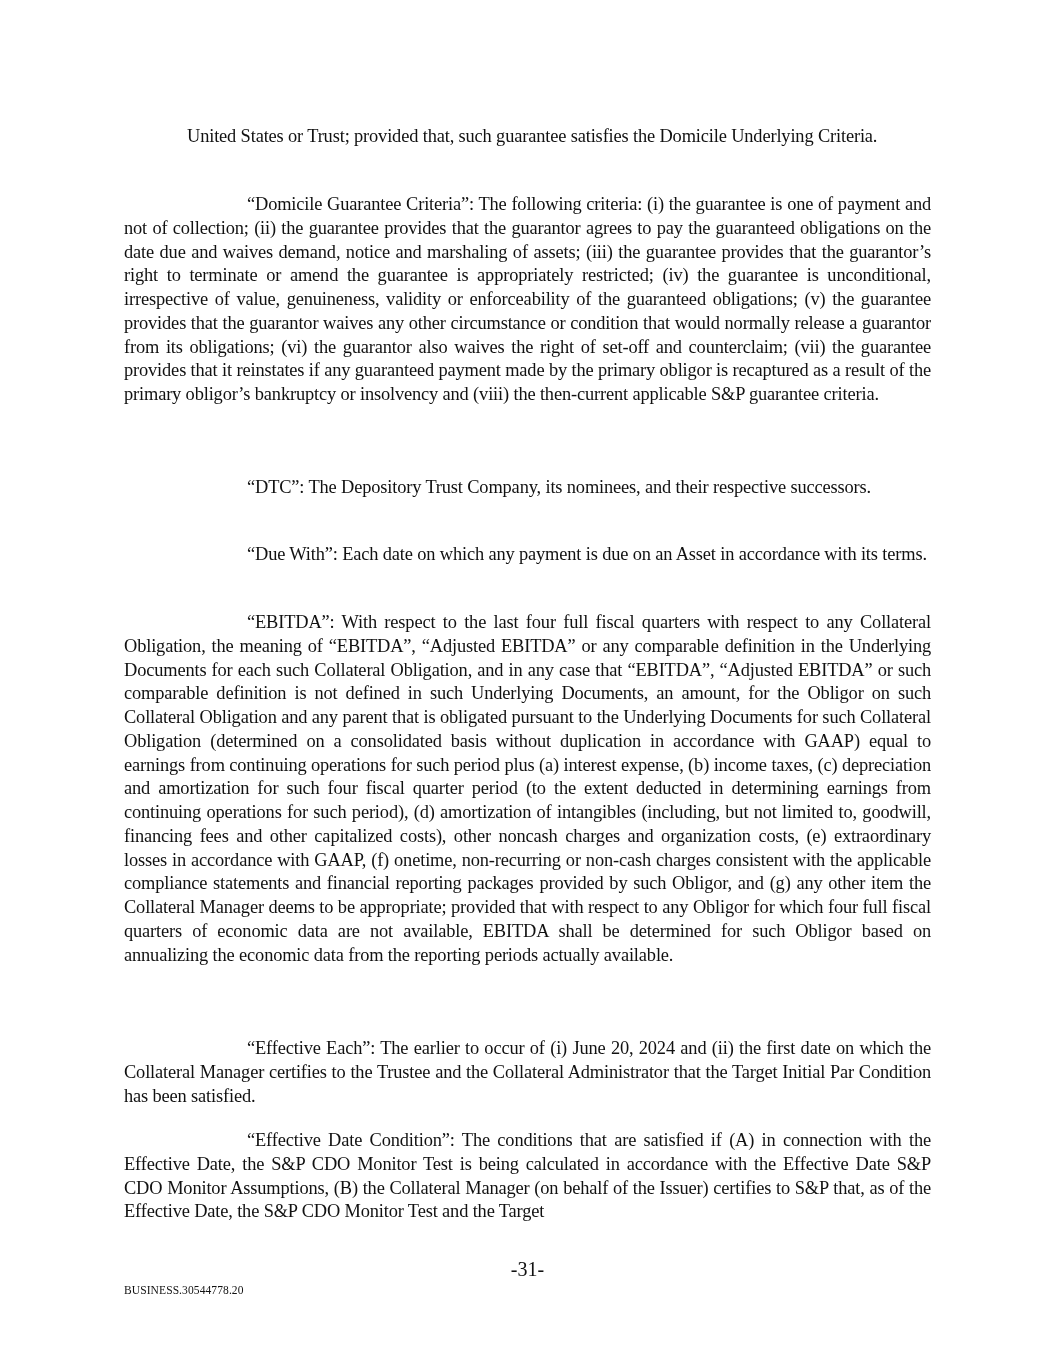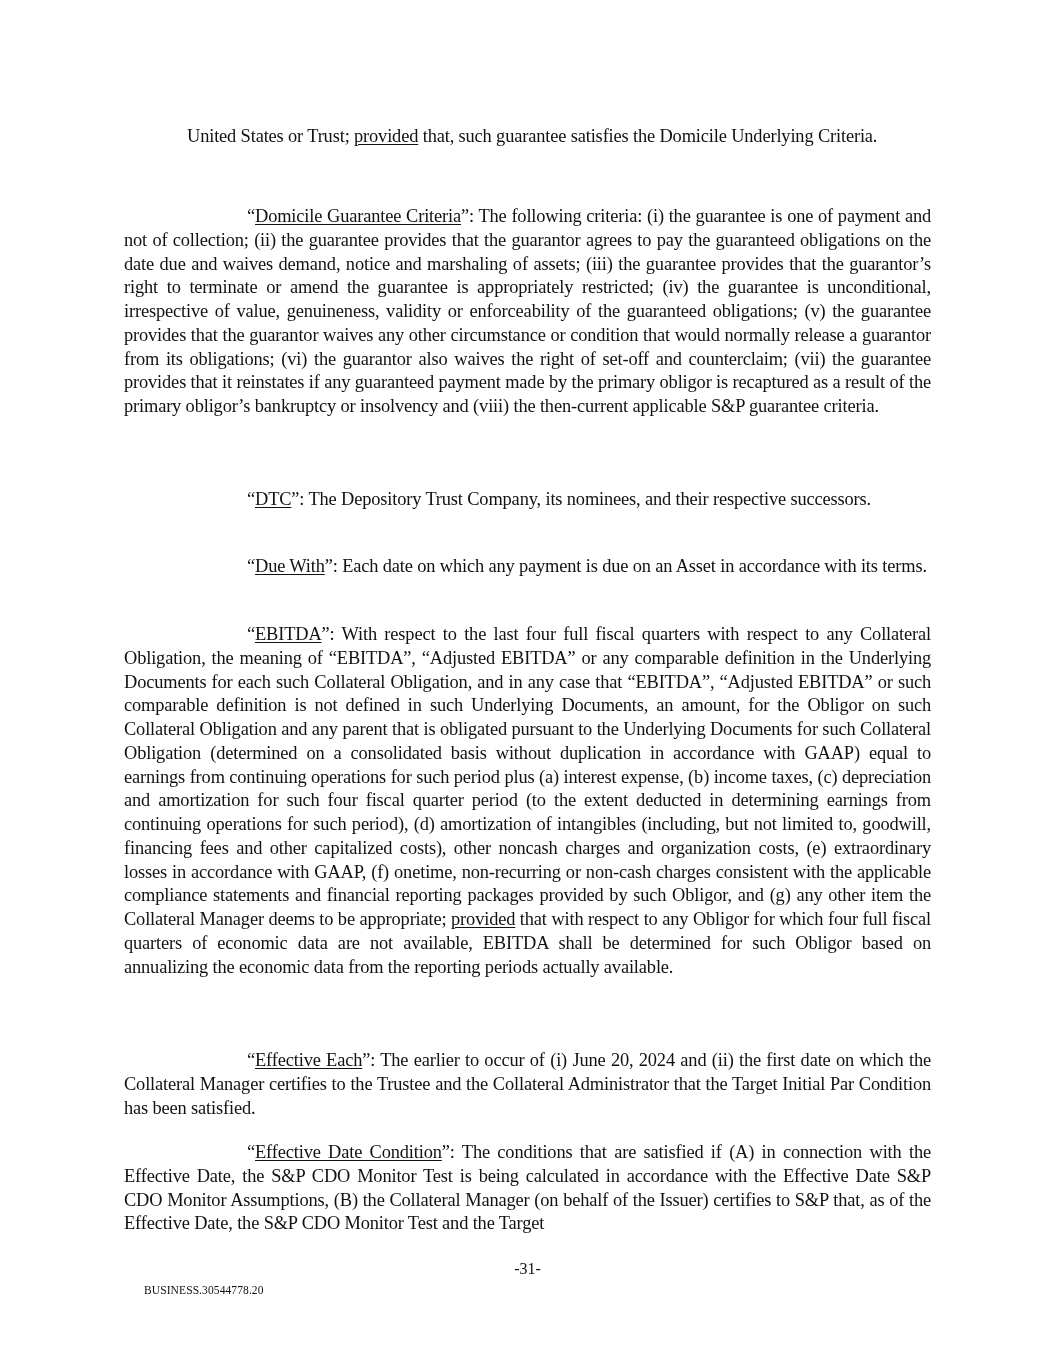--- a/index.html
+++ b/index.html
@@ -32,44 +32,41 @@
       letter-spacing: -0.15px;
       word-spacing: 0px;
       margin: 0;
     }
     .para.cont {
       left: 63px;
       width: 744px;
     }
     .para.def {
       text-indent: 123px;
-      margin-top: 12px;
     }
     .u {
-      text-decoration: underline;
       text-underline-offset: 2px;
       text-decoration-thickness: 1px;
     }
     .page-number {
       position: absolute;
       left: 0;
       width: 1055px;
       top: 1258px;
       text-align: center;
-      font-size: 16px;
+      font-size: 20px;
       line-height: 22px;
     }
     .doc-id {
       position: absolute;
       left: 124px;
       top: 1283px;
       font-size: 11.5px;
       line-height: 14px;
       letter-spacing: 0.1px;
-      margin-left: 20px;
     }
   </style>
 </head>
 <body>
 
 <div class="page">
 
   <p class="para cont" style="top:125px;"><span>United States or Trust; </span><span class="u">provided</span><span> that, such guarantee satisfies the Domicile Underlying Criteria.</span></p>
 
   <p class="para def" style="top:193px;"><span>“</span><span class="u">Domicile Guarantee Criteria</span><span>”:  </span><span>The following criteria:  (i) the guarantee is one of payment and not of collection; (ii)&nbsp;the guarantee provides that the guarantor agrees to pay the guaranteed obligations on the date due and waives demand, notice and marshaling of assets; (iii)&nbsp;the guarantee provides that the guarantor’s right to terminate or amend the guarantee is appropriately restricted; (iv) the guarantee is unconditional, irrespective of value, genuineness, validity or enforceability of the guaranteed obligations; (v)&nbsp;the guarantee provides that the guarantor waives any other circumstance or condition that would normally release a guarantor from its obligations; (vi) the guarantor also waives the right of set-off and counterclaim; (vii) the guarantee provides that it reinstates if any guaranteed payment made by the primary obligor is recaptured as a result of the primary obligor’s bankruptcy or insolvency and (viii) the then-current applicable S&amp;P guarantee criteria.</span></p>

